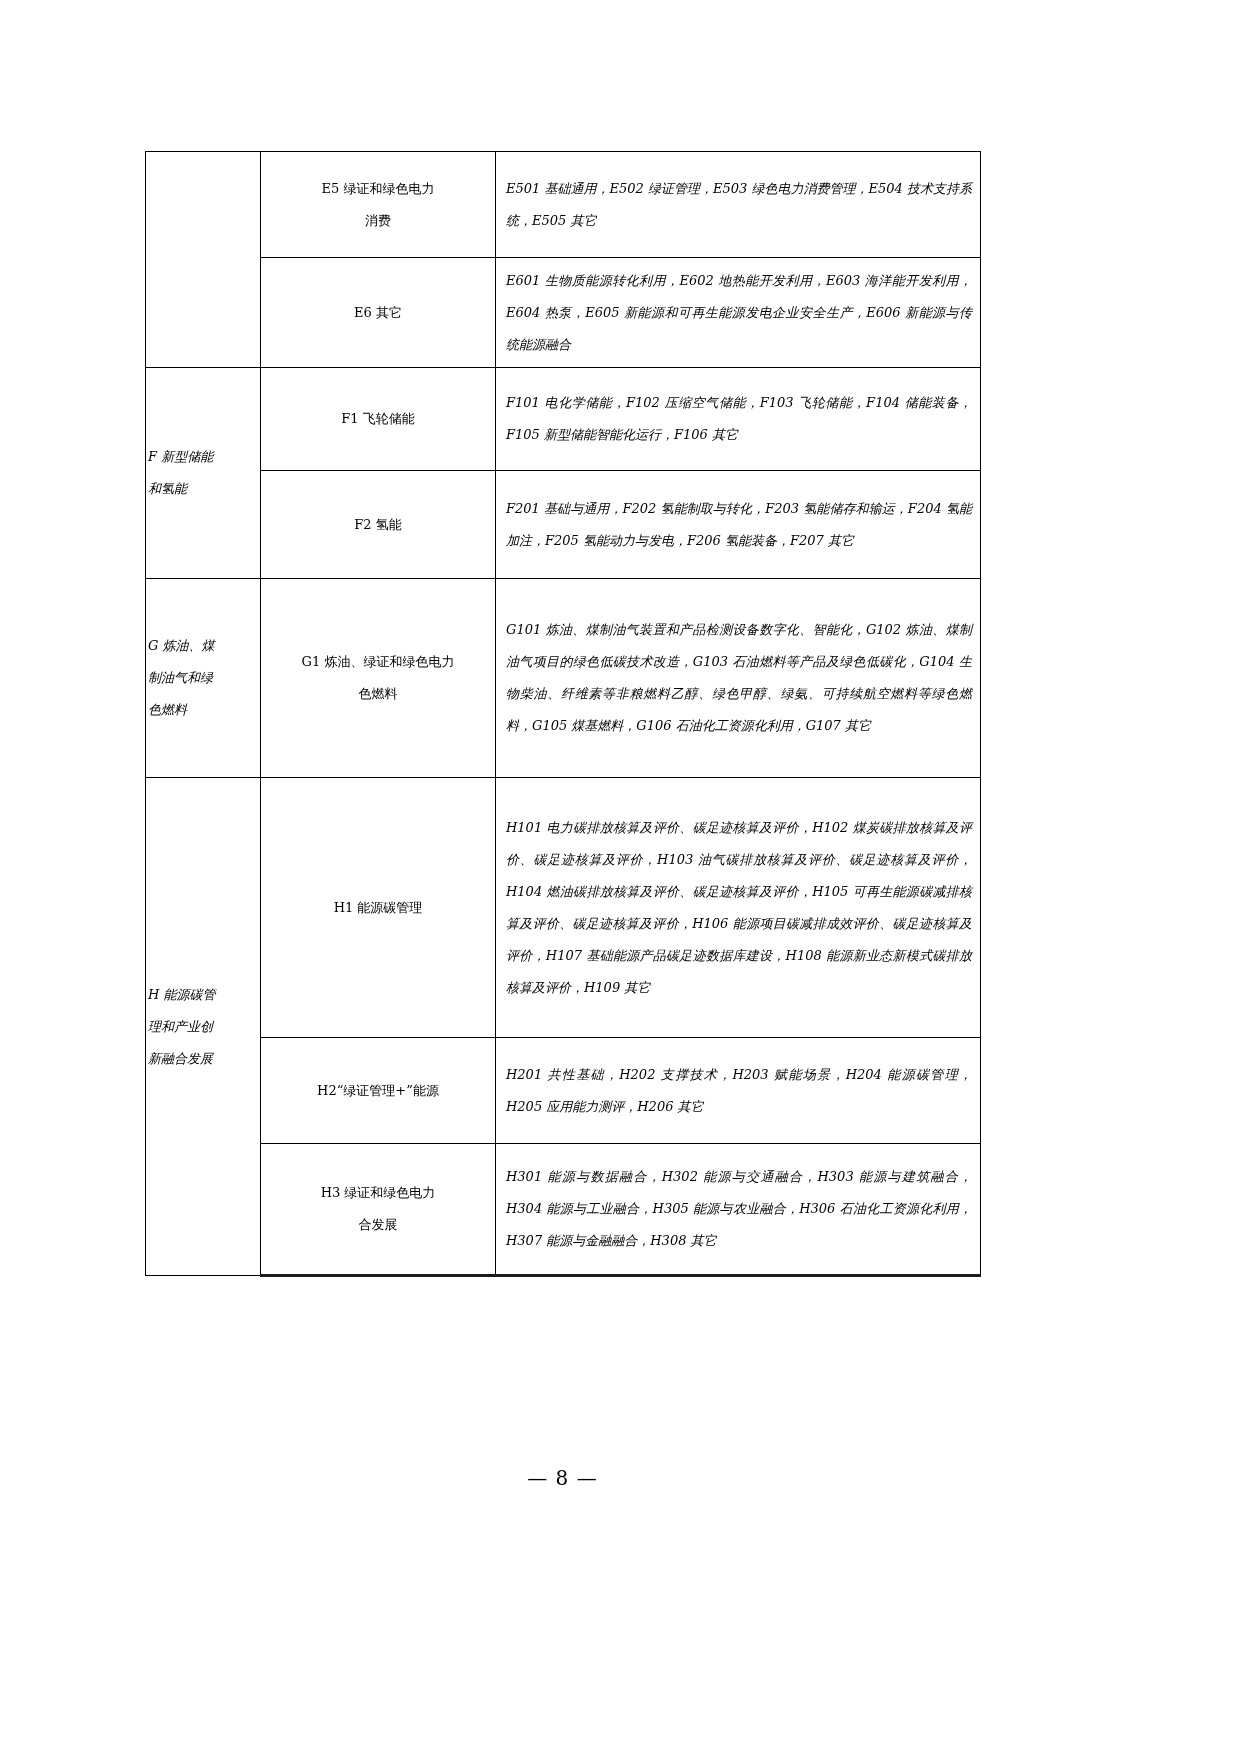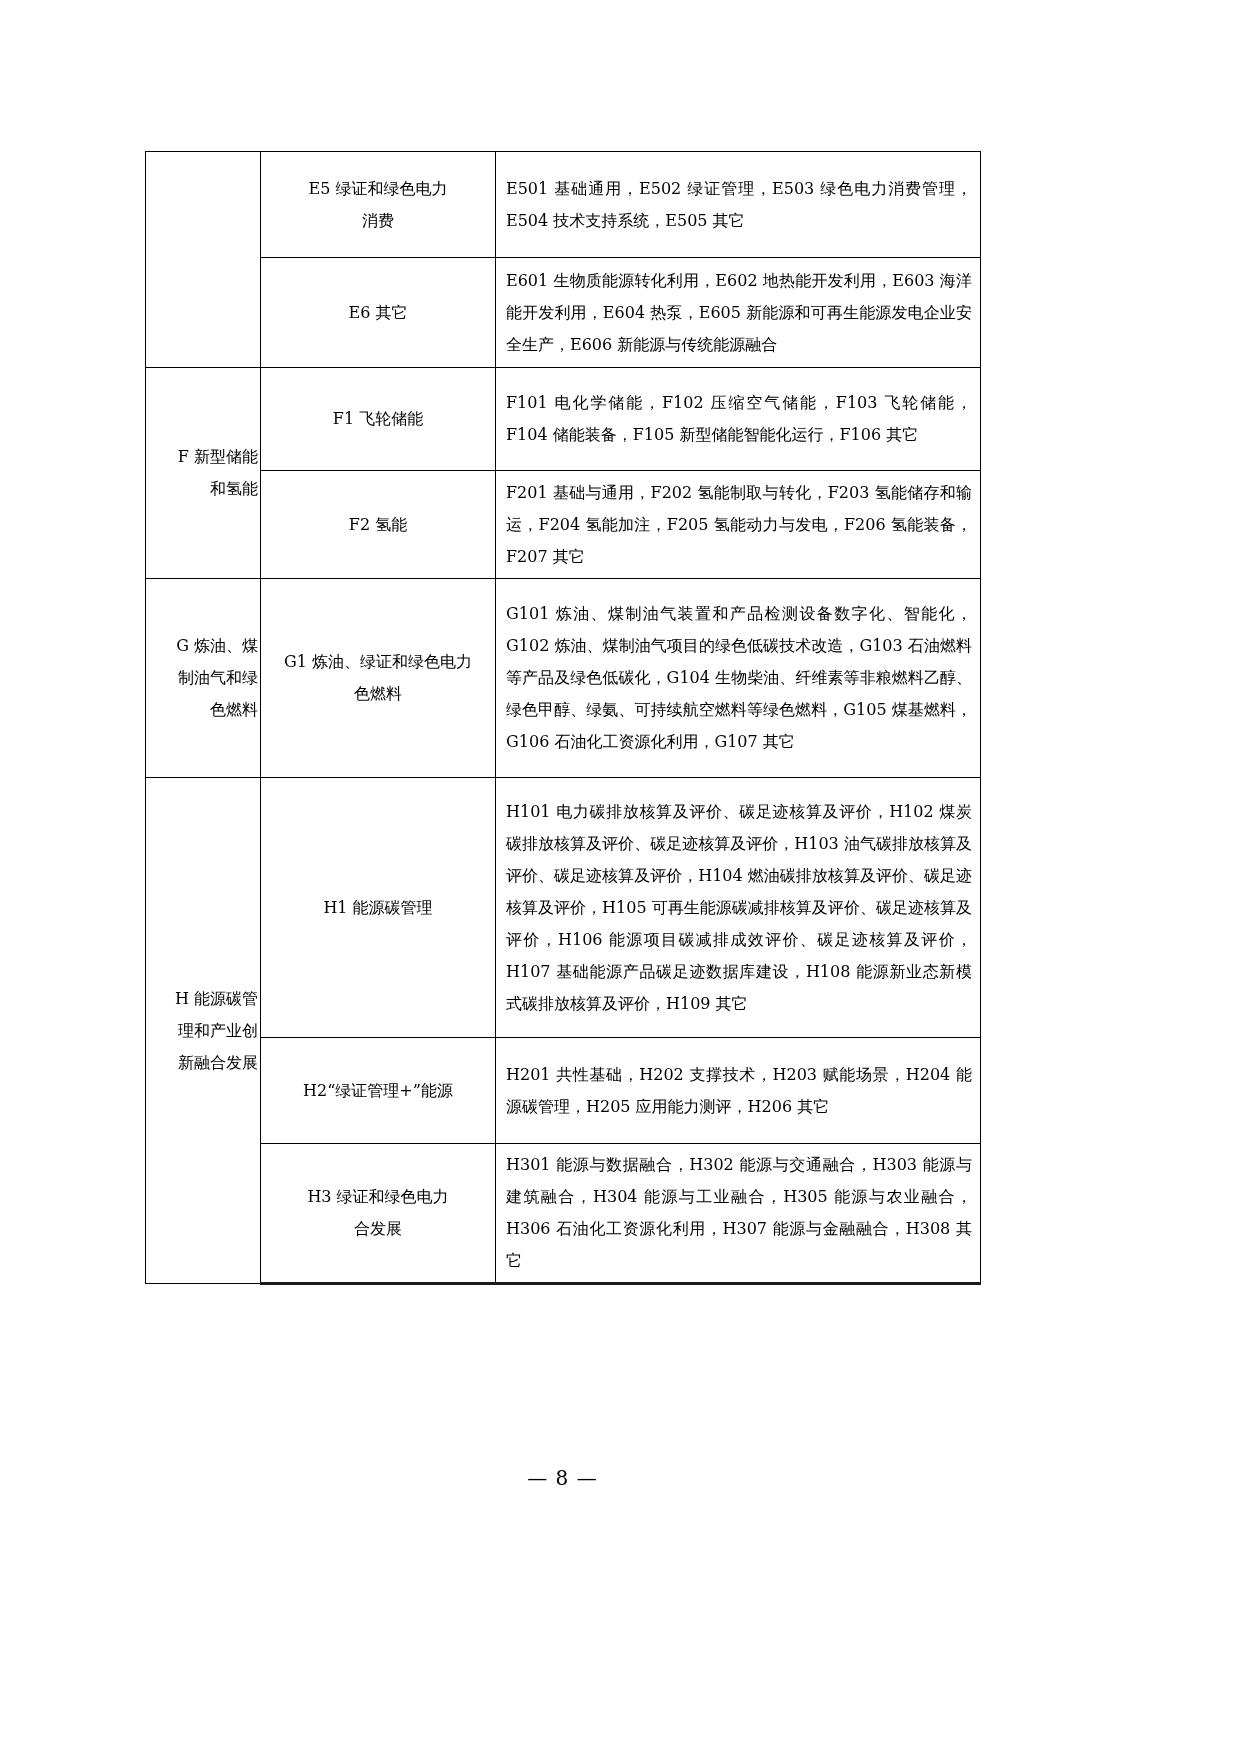--- a/index.html
+++ b/index.html
@@ -20,38 +20,40 @@
   table.doc-table {
     position: absolute;
     left: 145px;
     top: 151px;
     width: 835px;
     border-collapse: collapse;
     table-layout: fixed;
   }
   table.doc-table td {
     border: 1px solid #000000;
-    font-size: 16px;
+    font-size: 13px;
     line-height: 32px;
     vertical-align: middle;
   }
   td.cat {
-    text-align: right;
+    text-align: left;
     white-space: pre-line;
     padding: 4px 2px;
+    font-style: italic;
   }
   td.sub {
     text-align: center;
     white-space: pre-line;
     padding: 4px 4px;
   }
   td.detail {
     text-align: justify;
     text-justify: inter-ideograph;
     padding: 5px 8px 5px 10px;
+    font-style: italic;
   }
   
   td.cat-continued {
     border-top: none;
   }
   
   tr.last-row td {
     border-bottom: 3px solid #1a1a1a;
   }
   .page-number {

